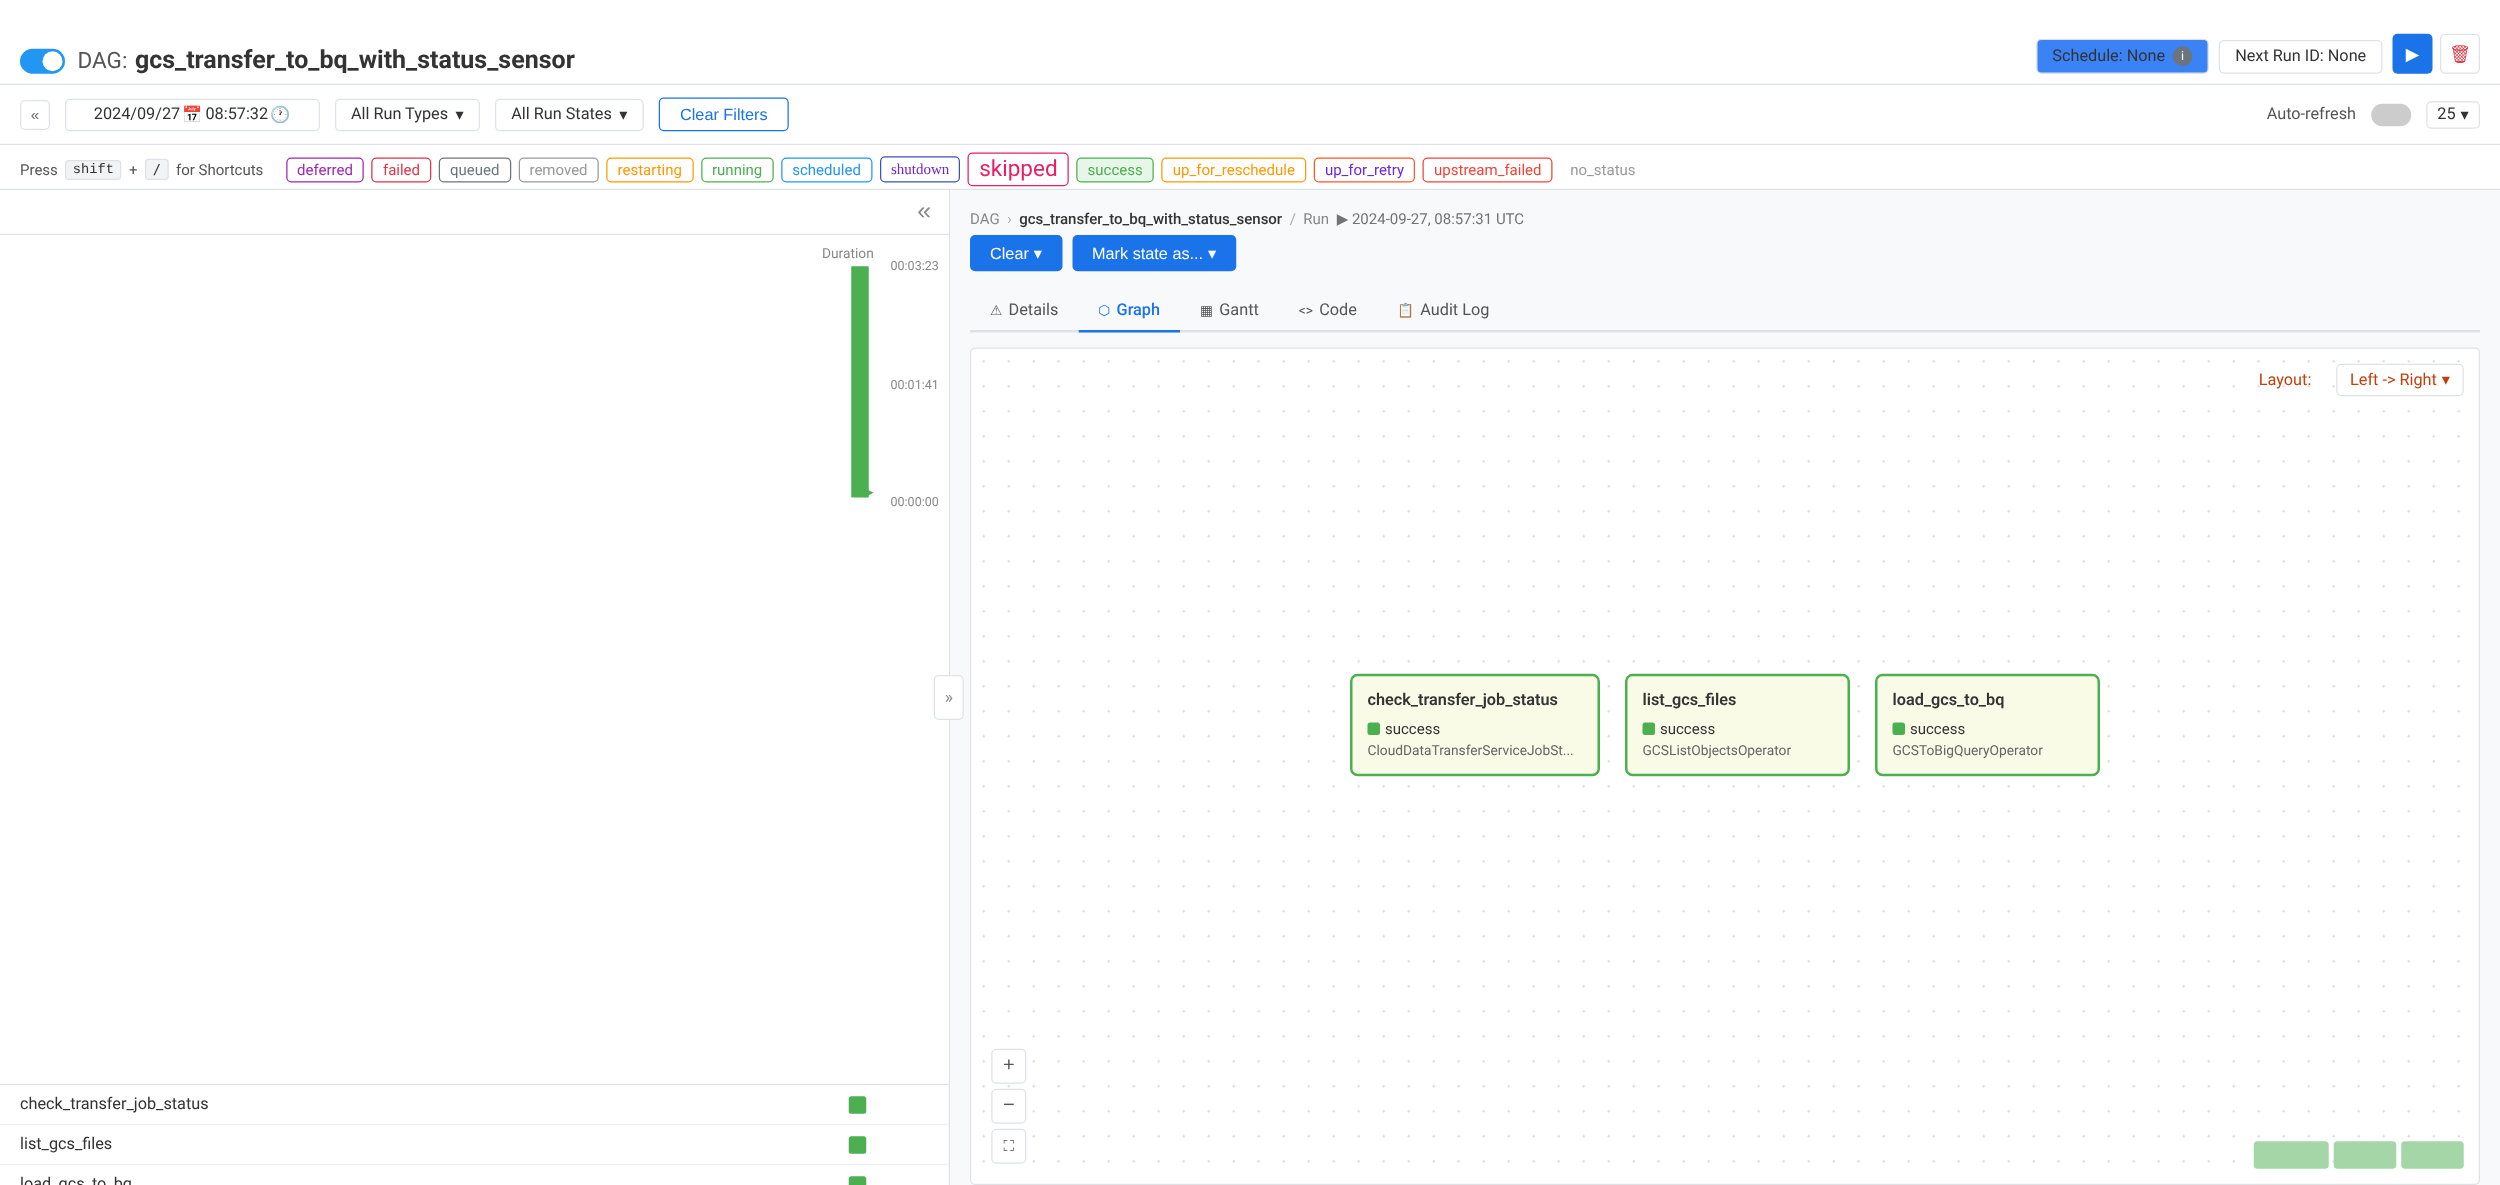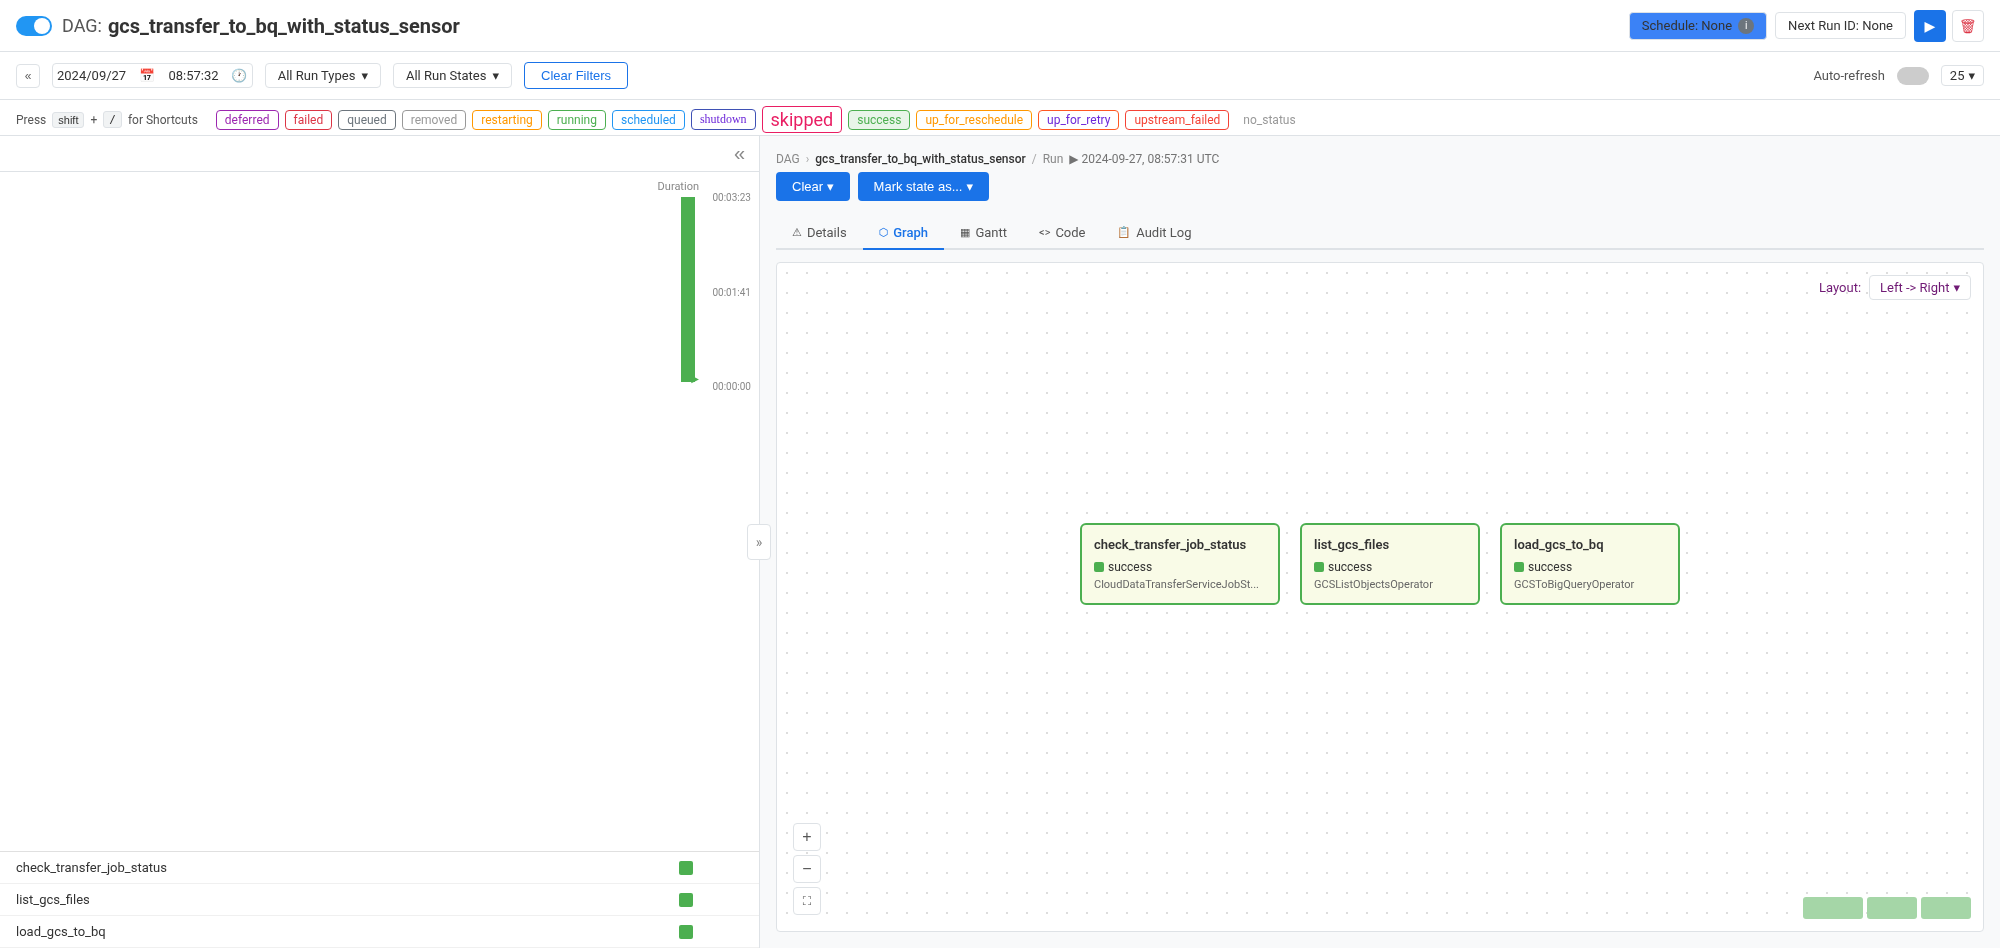--- a/index.html
+++ b/index.html
@@ -3,39 +3,39 @@
   <meta charset="utf-8">
   <style>
     * { box-sizing: border-box; margin: 0; padding: 0; }
     body { font-family: -apple-system, BlinkMacSystemFont, 'Segoe UI', Roboto, sans-serif; font-size: 13px; background: #f8f9fa; color: #333; }
     .dag-toggle { width: 36px; height: 20px; background: #2196f3; border-radius: 10px; position: relative; cursor: pointer; margin-right: 10px; flex-shrink: 0; }
     .dag-toggle::after { content: ''; position: absolute; width: 16px; height: 16px; background: white; border-radius: 50%; top: 2px; right: 2px; }
   </style>
 </head>
 <body>
 
-<div style="display:flex;align-items:center;padding:8px 16px;background:#fff;border-bottom:1px solid #dee2e6;height:52px;">
+<div style="display:flex;align-items:flex-end;padding:8px 16px;background:#fff;border-bottom:1px solid #dee2e6;height:68px;">
   <div class="dag-toggle"></div>
   <span style="font-size:18px;color:#555;margin-right:6px;">DAG:</span>
   <span style="font-size:20px;font-weight:700;color:#333;">gcs_transfer_to_bq_with_status_sensor</span>
   <div style="flex:1;"></div>
   <div style="border:1px solid #dee2e6;border-radius:4px;padding:5px 12px;font-size:13px;background:#3b82f6;display:flex;align-items:center;gap:6px;margin-right:8px;">
     <span>Schedule: None</span>
     <span style="width:16px;height:16px;border-radius:50%;background:#6c757d;color:white;font-size:10px;display:inline-flex;align-items:center;justify-content:center;">i</span>
   </div>
   <div style="border:1px solid #dee2e6;border-radius:4px;padding:5px 12px;font-size:13px;background:#fff;margin-right:8px;">
     <span>Next Run ID: None</span>
   </div>
   <button style="width:32px;height:32px;border:none;background:#1a73e8;border-radius:4px;color:white;cursor:pointer;margin-right:6px;font-size:14px;">▶</button>
   <button style="width:32px;height:32px;border:1px solid #dee2e6;border-radius:4px;background:#fff;color:#dc3545;cursor:pointer;font-size:14px;">🗑</button>
 </div>
 
 <div style="display:flex;align-items:center;padding:8px 16px;background:#fff;border-bottom:1px solid #dee2e6;gap:12px;height:48px;">
   <button style="width:24px;height:24px;border:1px solid #dee2e6;border-radius:4px;background:#fff;cursor:pointer;font-size:12px;color:#666;">«</button>
-  <div style="border:1px solid #dee2e6;border-radius:4px;padding:4px 4px;font-size:13px;display:flex;align-items:center;gap:13px;background:#fff;cursor:text;">
+  <div style="border:1px solid #dee2e6;border-radius:4px;padding:4px 22px;font-size:13px;display:flex;align-items:center;gap:2px;background:#fff;cursor:text;">
     <span>2024/09/27</span>
     <span>📅</span>
     <span>08:57:32</span>
     <span>🕐</span>
   </div>
   <div style="border:1px solid #dee2e6;border-radius:4px;padding:4px 12px;font-size:13px;background:#fff;cursor:pointer;display:flex;align-items:center;gap:6px;">
     <span>All Run Types</span>
     <span>▾</span>
   </div>
   <div style="border:1px solid #dee2e6;border-radius:4px;padding:4px 12px;font-size:13px;background:#fff;cursor:pointer;display:flex;align-items:center;gap:6px;">
@@ -47,21 +47,21 @@
   <span style="font-size:13px;color:#555;">Auto-refresh</span>
   <div style="width:32px;height:18px;background:#ccc;border-radius:9px;position:relative;cursor:pointer;"></div>
   <div style="border:1px solid #dee2e6;border-radius:4px;padding:2px 8px;font-size:13px;display:flex;align-items:center;gap:4px;cursor:pointer;">
     <span>25</span>
     <span>▾</span>
   </div>
 </div>
 
 <div style="display:flex;align-items:center;padding:6px 16px;background:#fff;border-bottom:1px solid #dee2e6;gap:6px;flex-wrap:wrap;height:36px;">
   <span style="font-size:12px;color:#555;">Press</span>
-  <span style="background:#f1f3f4;border:1px solid #dee2e6;border-radius:3px;padding:1px 5px;font-family:Liberation Sans, sans-serif;font-size:11px;">shift</span>
+  <span style="background:#f1f3f4;border:1px solid #dee2e6;border-radius:3px;padding:1px 5px;font-family:Liberation Mono, monospace;font-size:11px;">shift</span>
   <span style="font-size:12px;color:#555;">+</span>
   <span style="background:#f1f3f4;border:1px solid #dee2e6;border-radius:3px;padding:1px 5px;font-family:monospace;font-size:11px;">/</span>
   <span style="font-size:12px;color:#555;margin-right:12px;">for Shortcuts</span>
 
   <span style="padding:2px 8px;border-radius:4px;font-size:12px;border:1px solid #9c27b0;color:#9c27b0;cursor:pointer;">deferred</span>
   <span style="padding:2px 8px;border-radius:4px;font-size:12px;border:1px solid #dc3545;color:#dc3545;cursor:pointer;">failed</span>
   <span style="padding:2px 8px;border-radius:4px;font-size:12px;border:1px solid #6c757d;color:#6c757d;cursor:pointer;">queued</span>
   <span style="padding:2px 8px;border-radius:4px;font-size:12px;border:1px solid #999;color:#999;cursor:pointer;">removed</span>
   <span style="padding:2px 8px;border-radius:4px;font-size:12px;border:1px solid #ff9800;color:#ff9800;cursor:pointer;">restarting</span>
   <span style="padding:2px 8px;border-radius:4px;font-size:12px;border:1px solid #4caf50;color:#4caf50;cursor:pointer;">running</span>
@@ -159,21 +159,21 @@
         <div style="padding:8px 16px;font-size:13px;color:#555;cursor:pointer;border-bottom:2px solid transparent;margin-bottom:-2px;display:flex;align-items:center;gap:5px;">
           <span style="font-size:11px;">📋</span>
           <span>Audit Log</span>
         </div>
       </div>
 
       <div style="flex:1;background:#fff;border:1px solid #dee2e6;border-radius:4px;position:relative;overflow:hidden;">
 
         <div style="position:absolute;inset:0;background-image:radial-gradient(#ddd 1px,transparent 1px);background-size:20px 20px;"></div>
 
-        <div style="position:absolute;top:12px;right:12px;display:flex;align-items:center;gap:8px;font-size:13px;color:#701a75;z-index:10;">
+        <div style="position:absolute;top:12px;right:12px;display:flex;align-items:center;gap:20px;font-size:13px;color:#c2410c;z-index:10;">
           <span>Layout:</span>
           <div style="border:1px solid #dee2e6;border-radius:4px;padding:4px 10px;font-size:13px;background:#fff;cursor:pointer;display:flex;align-items:center;gap:4px;">
             <span>Left -&gt; Right</span>
             <span>▾</span>
           </div>
         </div>
 
         <div style="display:flex;gap:20px;position:absolute;top:45%;left:50%;transform:translate(-50%,-50%);">
 
           <div style="border:2px solid #4caf50;border-radius:6px;background:#f9fbe7;padding:12px;min-width:200px;cursor:pointer;">

